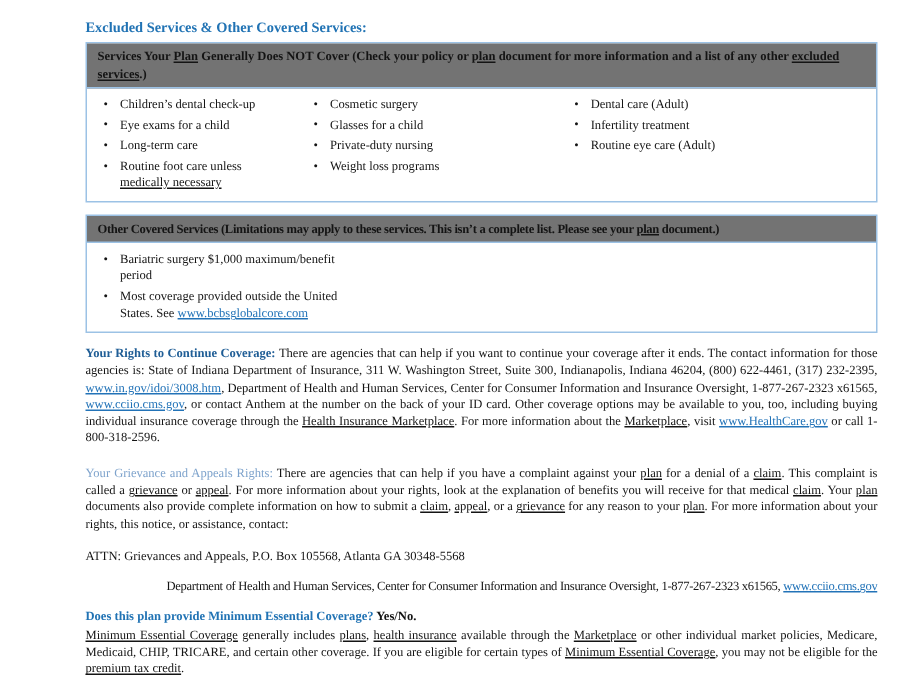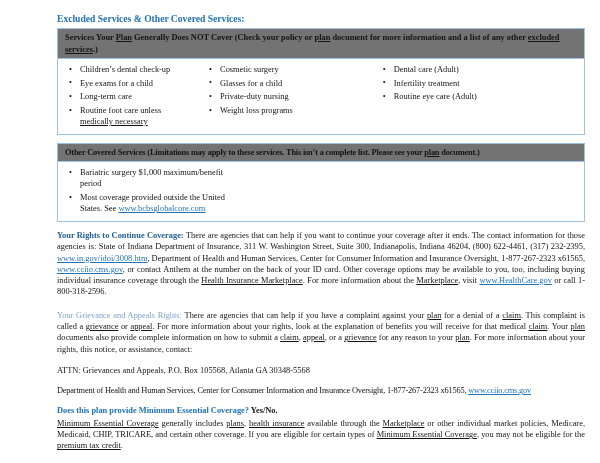--- a/index.html
+++ b/index.html
@@ -23,21 +23,21 @@
   .tbl-header.oneline { white-space:nowrap; letter-spacing:-0.2px; overflow:hidden; }
   .tbl-body { display:flex; padding:4px 0 4px 0; }
   .col1 { width:26%; } .col2 { width:33%; } .col3 { width:41%; }
   ul.bullets { list-style:none; margin:0; padding:1px 6px 0 9px; }
   ul.bullets li { position:relative; padding-left:13px; margin:0 0 2.6px 0; line-height:11.1px; }
   ul.bullets li::before { content:"\2022"; position:absolute; left:2px; top:-0.5px; }
   .para { margin:0 0 11px 0; text-align:justify; }
   .para.tightgap { margin-bottom:10px; }
   .line { margin:0 0 9px 0; }
   .nowrap { white-space:nowrap; overflow:hidden; }
-  .tight { letter-spacing:-0.2px; }
+  .tight { letter-spacing:-0.2px;text-align:right; }
   .qa-head { margin:0 0 1px 0; }
   .seg-u { text-decoration:underline; }
   .seg-b { font-weight:bold;margin-top:14px; }
   .seg-link { color:#2273B8; text-decoration:underline; }
   .seg-hd { color:#205E96; font-weight:bold; }
   .seg-hl { color:#7EA3CC; }
   .seg-hb { color:#2173B4; font-weight:bold; }
 </style>
 </head>
 <body>

